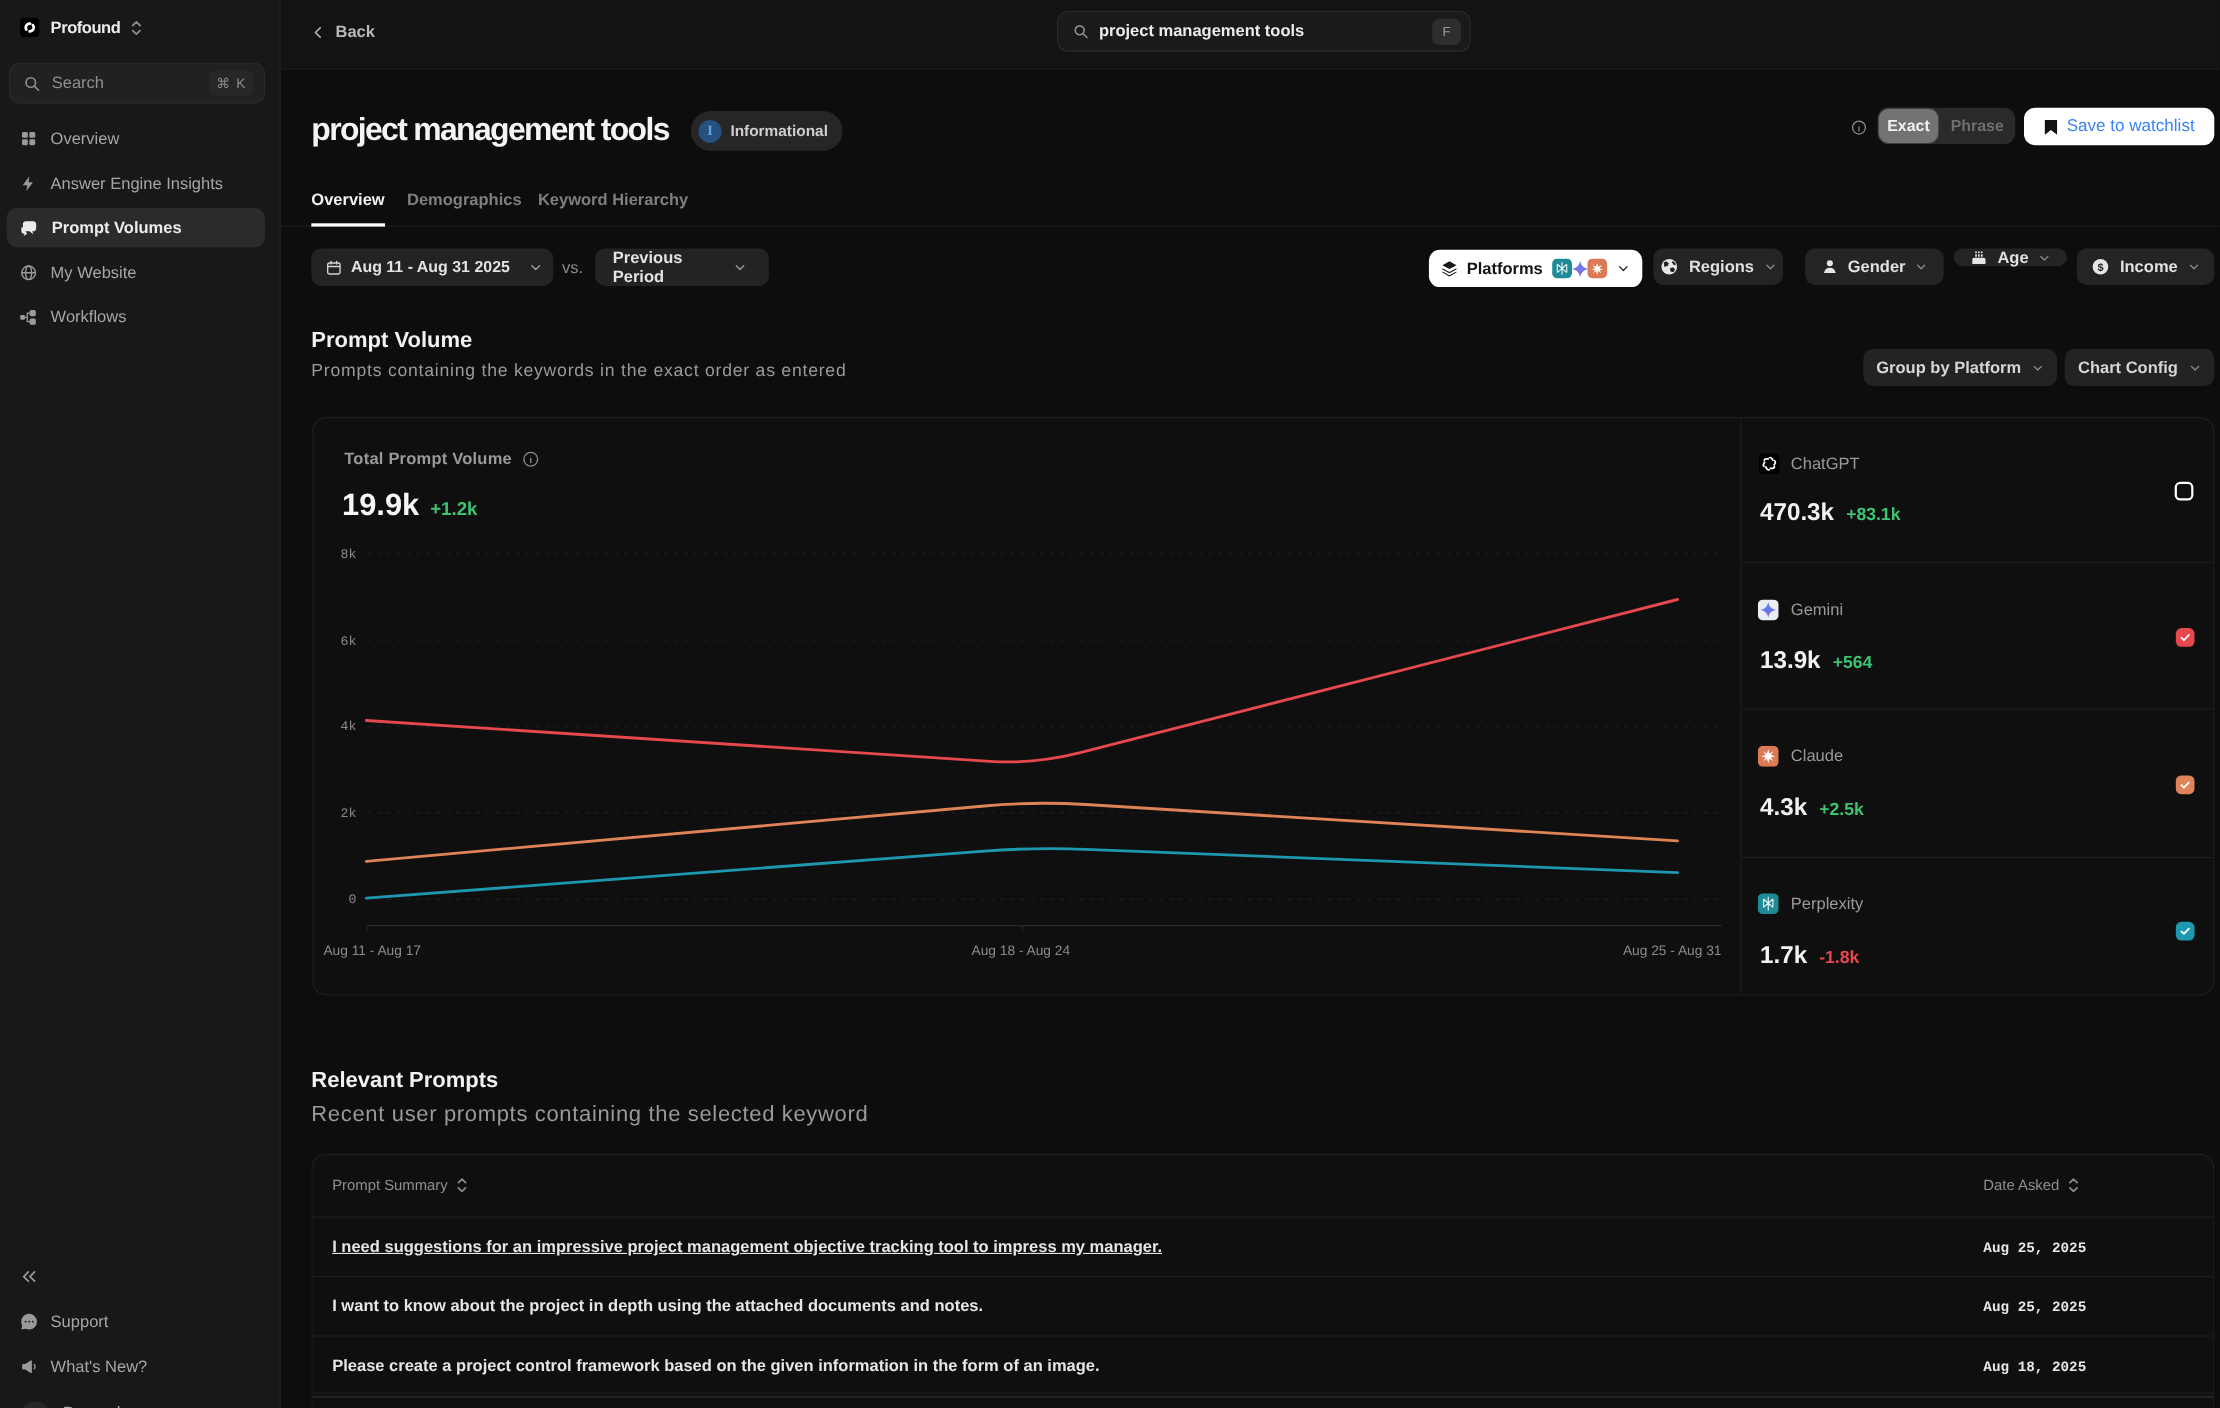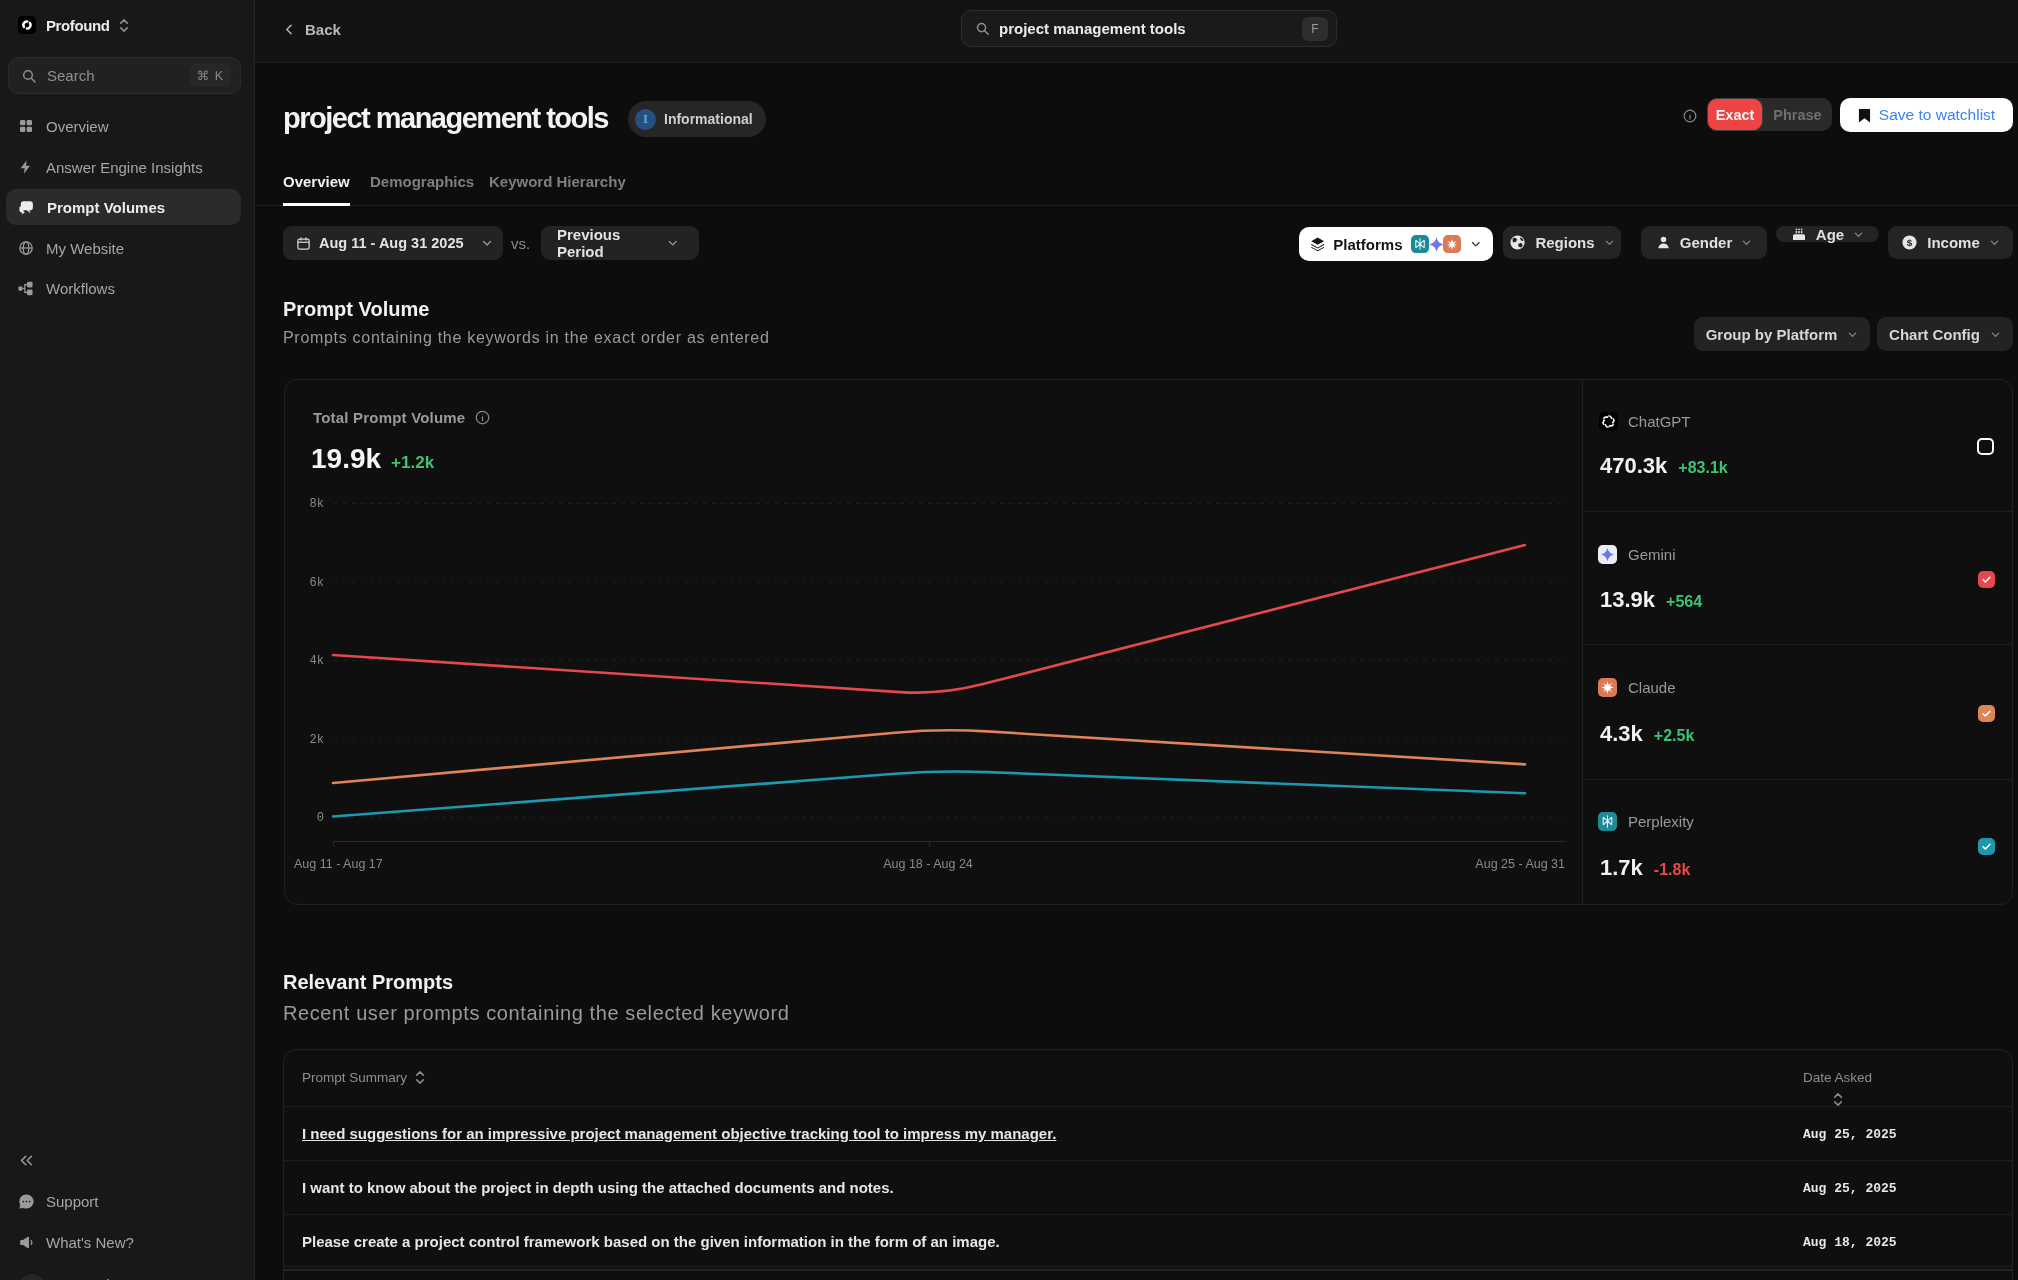--- a/index.html
+++ b/index.html
@@ -132,21 +132,21 @@
   <span style="color:#cfcfcf;font-size:14px;font-weight:600;">Informational</span>
 </div>
 
 <svg class="abs" style="left:1683px;top:109px;" width="14" height="14" viewBox="0 0 24 24" fill="none" stroke="#8a8a8a" stroke-width="2">
     <circle cx="12" cy="12" r="10"></circle>
     <line x1="12" y1="11" x2="12" y2="17" stroke-linecap="round"></line>
     <circle cx="12" cy="7.2" r="0.6" fill="#8a8a8a" stroke="none"></circle>
   </svg>
 
 <div class="abs row" style="left:1707px;top:98px;width:125px;height:33px;background:#2a2a2a;border-radius:10px;white-space:nowrap;">
-  <span class="row" style="height:33px;width:56px;justify-content:center;background:#ef4444;border:1px solid #3c3c3c;border-radius:10px;color:#f2f2f2;font-size:14.5px;font-weight:700;">Exact</span>
+  <span class="row" style="height:33px;width:56px;justify-content:center;background:#737373;border:1px solid #3c3c3c;border-radius:10px;color:#f2f2f2;font-size:14.5px;font-weight:700;">Exact</span>
   <span class="row" style="flex:1;justify-content:center;color:#6f6f6f;font-size:14.5px;font-weight:700;">Phrase</span>
 </div>
 
 <div class="abs row" style="left:1840px;top:98px;width:173px;height:34px;background:#fff;border-radius:10px;justify-content:center;gap:8px;">
   <svg width="13" height="15" viewBox="0 0 14 16" fill="#111">
       <path d="M1 1h12v14.5l-6-4.5-6 4.5z"></path>
     </svg>
   <span style="color:#3b82f6;font-size:15.5px;font-weight:400;text-align:center;">Save to watchlist</span>
 </div>
 
@@ -411,21 +411,21 @@
 <div class="abs" style="left:283px;top:1002px;color:#9a9a9a;font-size:20px;letter-spacing:0.6px;">Recent user prompts containing the selected keyword</div>
 
 <div class="abs" style="left:283px;top:1049px;width:1730px;height:231px;background:#0f0f0f;border:1px solid #212121;border-radius:13px 13px 0 0;border-bottom:none;"></div>
 <div class="abs row" style="left:302px;top:1070px;gap:8px;">
   <span style="color:#8f8f8f;font-size:13.5px;">Prompt Summary</span>
   <svg width="10" height="13" viewBox="0 0 10 14" fill="none" stroke="#8a8a8a" stroke-width="1.7" stroke-linecap="round" stroke-linejoin="round">
       <polyline points="1.5 4.5 5 1 8.5 4.5"></polyline>
       <polyline points="1.5 9.5 5 13 8.5 9.5"></polyline>
     </svg>
 </div>
-<div class="abs row" style="left:1803px;top:1070px;gap:8px;flex-direction:column;">
+<div class="abs row" style="left:1803px;top:1070px;gap:8px;">
   <span style="color:#8f8f8f;font-size:13.5px;">Date Asked</span>
   <svg width="10" height="13" viewBox="0 0 10 14" fill="none" stroke="#8a8a8a" stroke-width="1.7" stroke-linecap="round" stroke-linejoin="round">
       <polyline points="1.5 4.5 5 1 8.5 4.5"></polyline>
       <polyline points="1.5 9.5 5 13 8.5 9.5"></polyline>
     </svg>
 </div>
 <div class="abs" style="left:284px;top:1106px;width:1728px;height:1px;background:#1e1e1e;"></div>
 <div class="abs" style="left:284px;top:1160px;width:1728px;height:1px;background:#1e1e1e;"></div>
 <div class="abs" style="left:284px;top:1214px;width:1728px;height:1px;background:#1e1e1e;"></div>
 <div class="abs" style="left:284px;top:1266px;width:1728px;height:1px;background:#1e1e1e;"></div>

